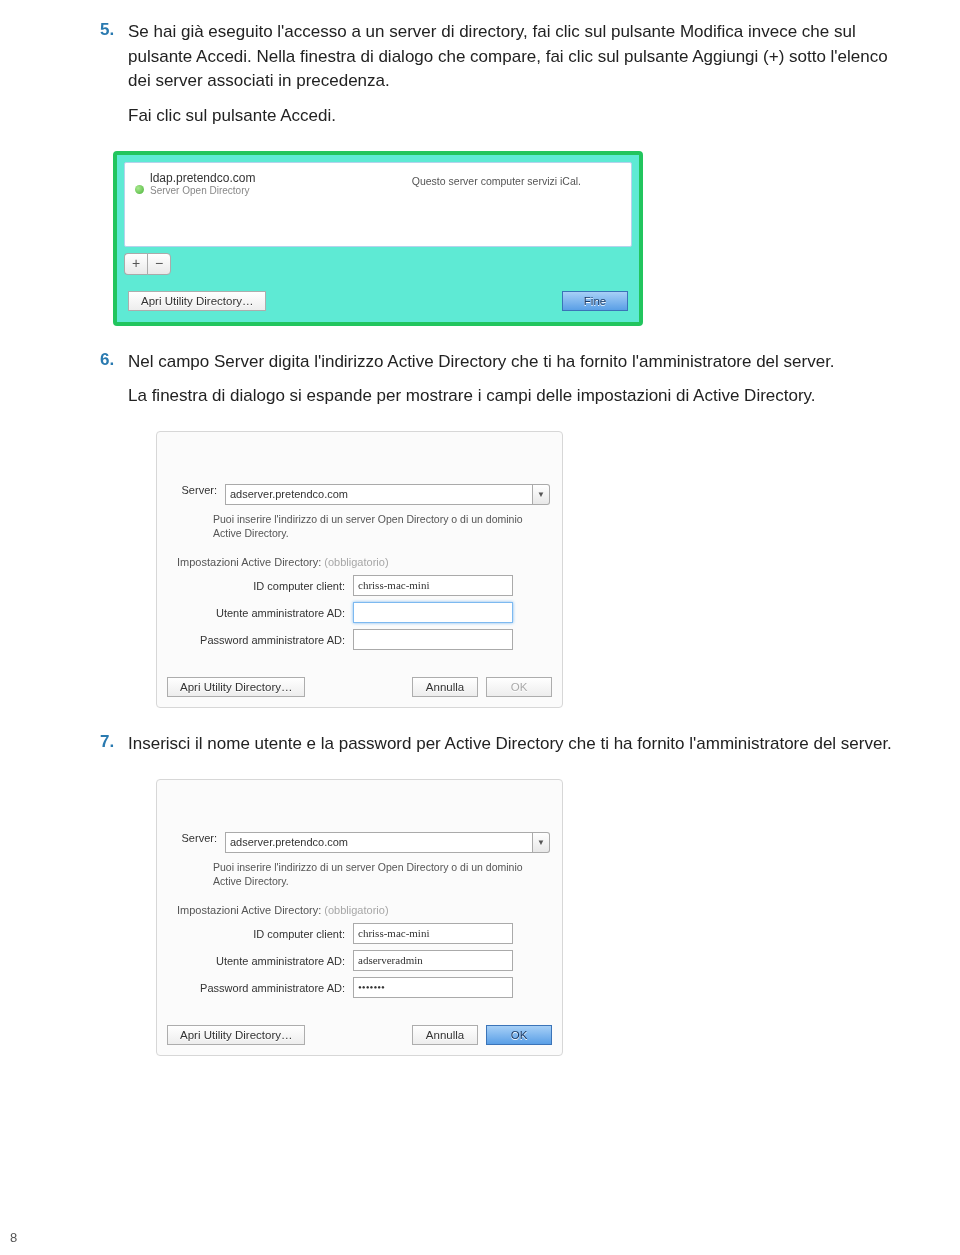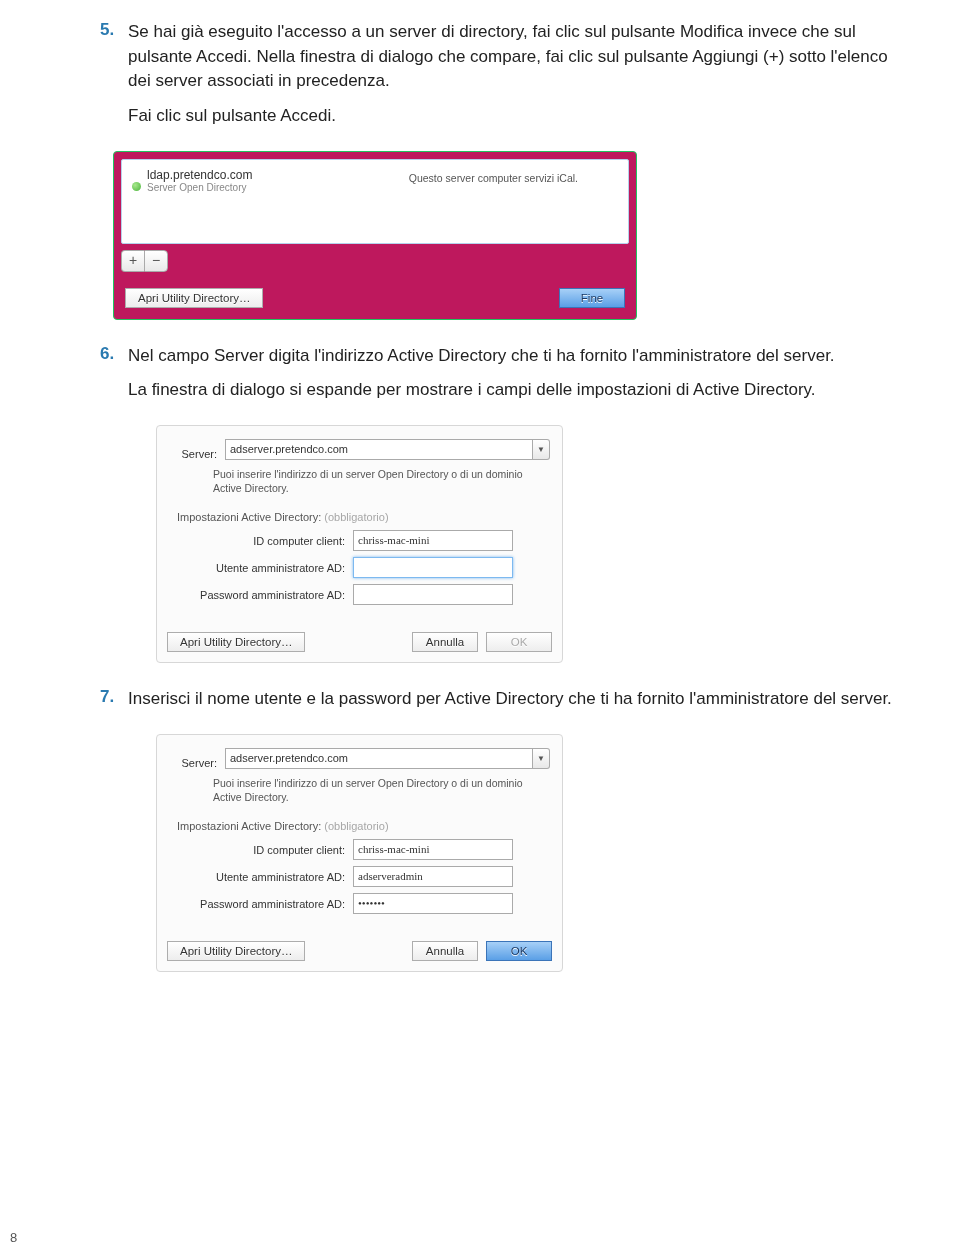--- a/index.html
+++ b/index.html
@@ -34,23 +34,23 @@
   }
   .dialog {
     margin: 12px 0 24px 56px;
     font-family: "Lucida Grande", Arial, sans-serif;
     font-size: 11.5px;
     color: #333;
   }
   
   .dlg1 {
     width: 520px;
-    border: 1px solid #22c55e;
+    border: 4px solid #22c55e;
     border-radius: 4px;
-    background: #be185d;
+    background: #5eead4;
     padding: 1px;
     margin-left: 13px;
   }
   .dlg1 .server-row {
     display: flex;
     align-items: flex-start;
     border: 1px solid #b5d2ec;
     background: #fff;
     margin: 6px;
     padding: 8px 10px 50px 10px;
@@ -111,22 +111,23 @@
   
   .dlg2 {
     width: 405px;
     border: 1px solid #d7d7d7;
     border-radius: 4px;
     background: #fbfbfb;
     padding-top: 10px;
   }
   .dlg2 .row {
     display: flex;
-    align-items: flex-end;
+    align-items: flex-start;
     padding: 3px 12px;
+    margin-top: 39px;
   }
   .dlg2 .lbl {
     text-align: right;
     padding-right: 8px;
     font-size: 11px;
     flex-shrink: 0;
   }
   .dlg2 .server-lbl { width: 48px; }
   .dlg2 .combo {
     display: flex;

